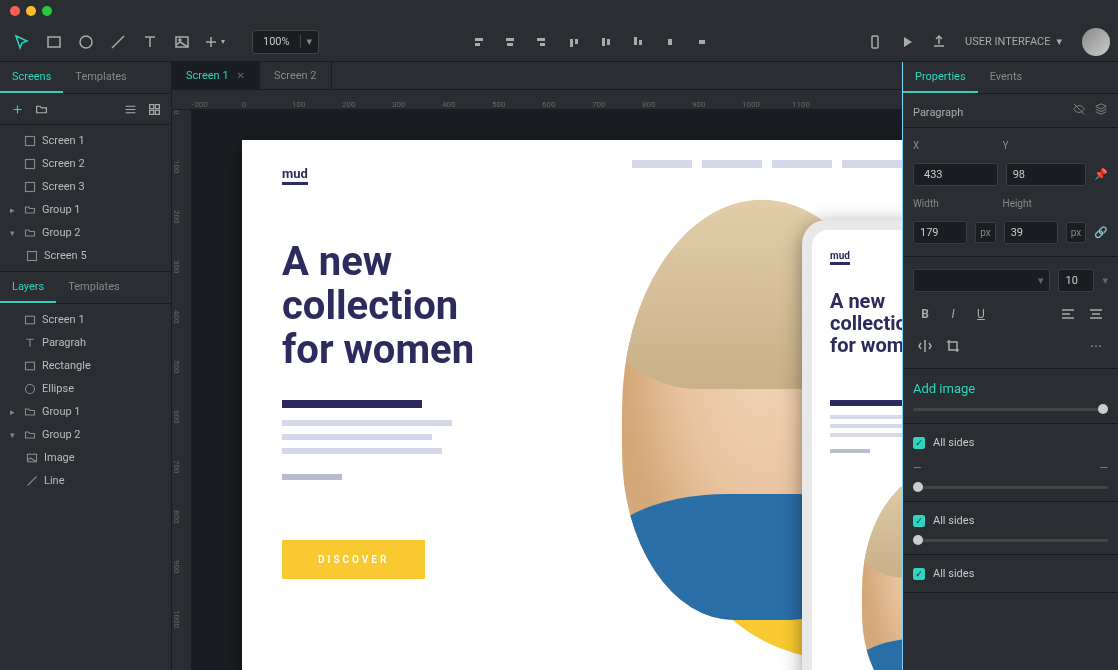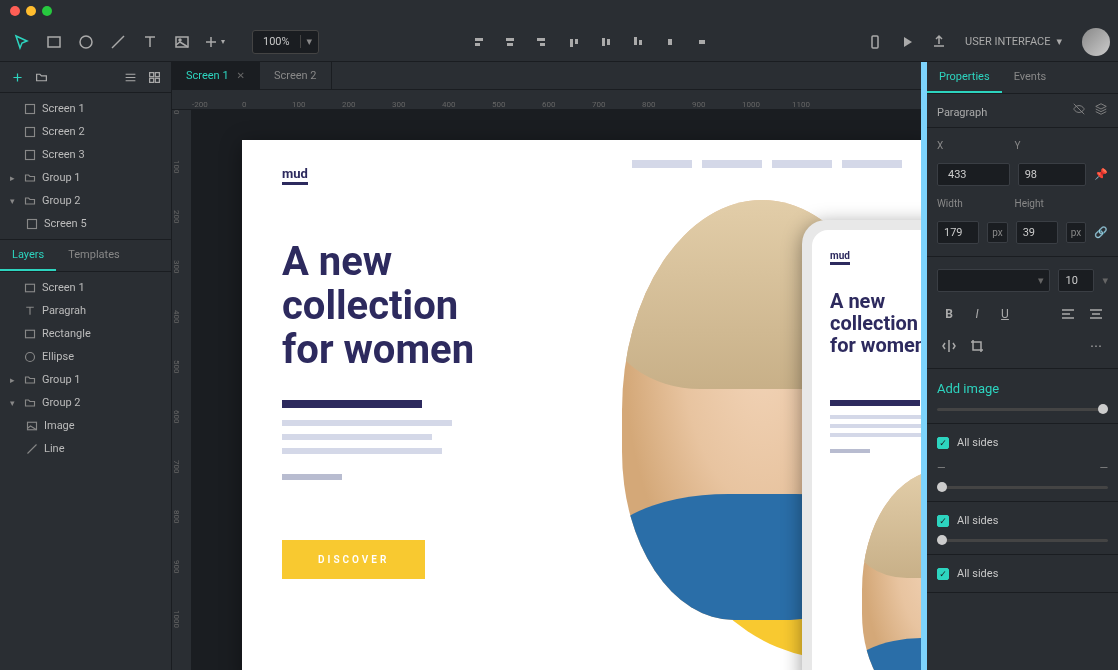--- a/index.html
+++ b/index.html
@@ -60,21 +60,21 @@
 .face{width:100%;height:100%;background:radial-gradient(ellipse at 50% 35%,#f2d4b8 0%,#e8c4a0 40%,#d4a878 70%);border-radius:50% 50% 40% 40%;position:relative;overflow:hidden}
 .hair{position:absolute;top:-10%;left:-5%;width:110%;height:55%;background:linear-gradient(180deg,#e8d4b0,#c8b088);border-radius:50% 50% 30% 30%}
 .sweater{position:absolute;bottom:-10%;left:-10%;width:120%;height:40%;background:#2a6ea8;border-radius:40% 40% 0 0}
 .ab-mobile .mud-logo{font-size:10px}
 .ab-mobile .headline{font-size:20px;left:18px;top:60px;width:160px}
 .ab-mobile .underline{left:18px;top:170px;width:90px;height:6px}
 .ab-mobile .text-lines{left:18px;top:185px}
 .ab-mobile .text-lines div{height:4px;margin-bottom:5px}
 .ab-mobile .circle{width:180px;height:180px;right:-40px;top:280px}
 .ab-mobile .model{right:10px;top:240px;width:160px;height:240px}
-.right{width:197px;background:#2a2e33;border-left:6px solid #7dd3fc;overflow-y:auto}
+.right{width:216px;background:#2a2e33;border-left:1px solid #7dd3fc;overflow-y:auto}
 .prop-row{display:flex;align-items:center;padding:6px 10px;gap:8px;font-size:11px}
 .prop-label{color:#888;font-size:10px;width:40px}
 .prop-input{background:#1a1d21;border:1px solid #3a3e44;color:#ccc;padding:4px 6px;font-size:11px;width:50px;border-radius:2px}
 .prop-unit{background:#1a1d21;border:1px solid #3a3e44;color:#888;padding:4px 4px;font-size:10px;border-radius:2px}
 .prop-section{border-bottom:1px solid #1a1d21;padding:6px 0}
 .checkbox{width:12px;height:12px;border:1px solid #2dd4bf;background:#2dd4bf;display:inline-flex;align-items:center;justify-content:center;color:#1a1d21;font-size:9px;border-radius:2px}
 .slider-track{height:3px;background:#444;border-radius:2px;position:relative;flex:1}
 .slider-thumb{width:10px;height:10px;background:#ccc;border-radius:50%;position:absolute;top:-4px}
 .add-image{color:#2dd4bf;font-size:13px;cursor:pointer}
 .icon-row{display:flex;gap:4px;padding:4px 10px}
@@ -192,20 +192,24 @@
     </div>
   <div class="user-menu">
     <span>USER INTERFACE</span>
     <span>▾</span>
   </div>
   <div class="avatar"></div>
 </div>
 
 <div class="main">
   <div class="left">
+    <div class="tabs">
+      <div class="tab active">Screens</div>
+      <div class="tab">Templates</div>
+    </div>
     <div class="panel-tools">
       <div class="tool-ico active">
           <svg viewBox="0 0 16 16">
             <path d="M8 3v10M3 8h10"></path>
           </svg>
         </div>
       <div class="tool-ico">
           <svg viewBox="0 0 16 16">
             <path d="M2 4h4l2 2h6v6H2z"></path>
           </svg>

